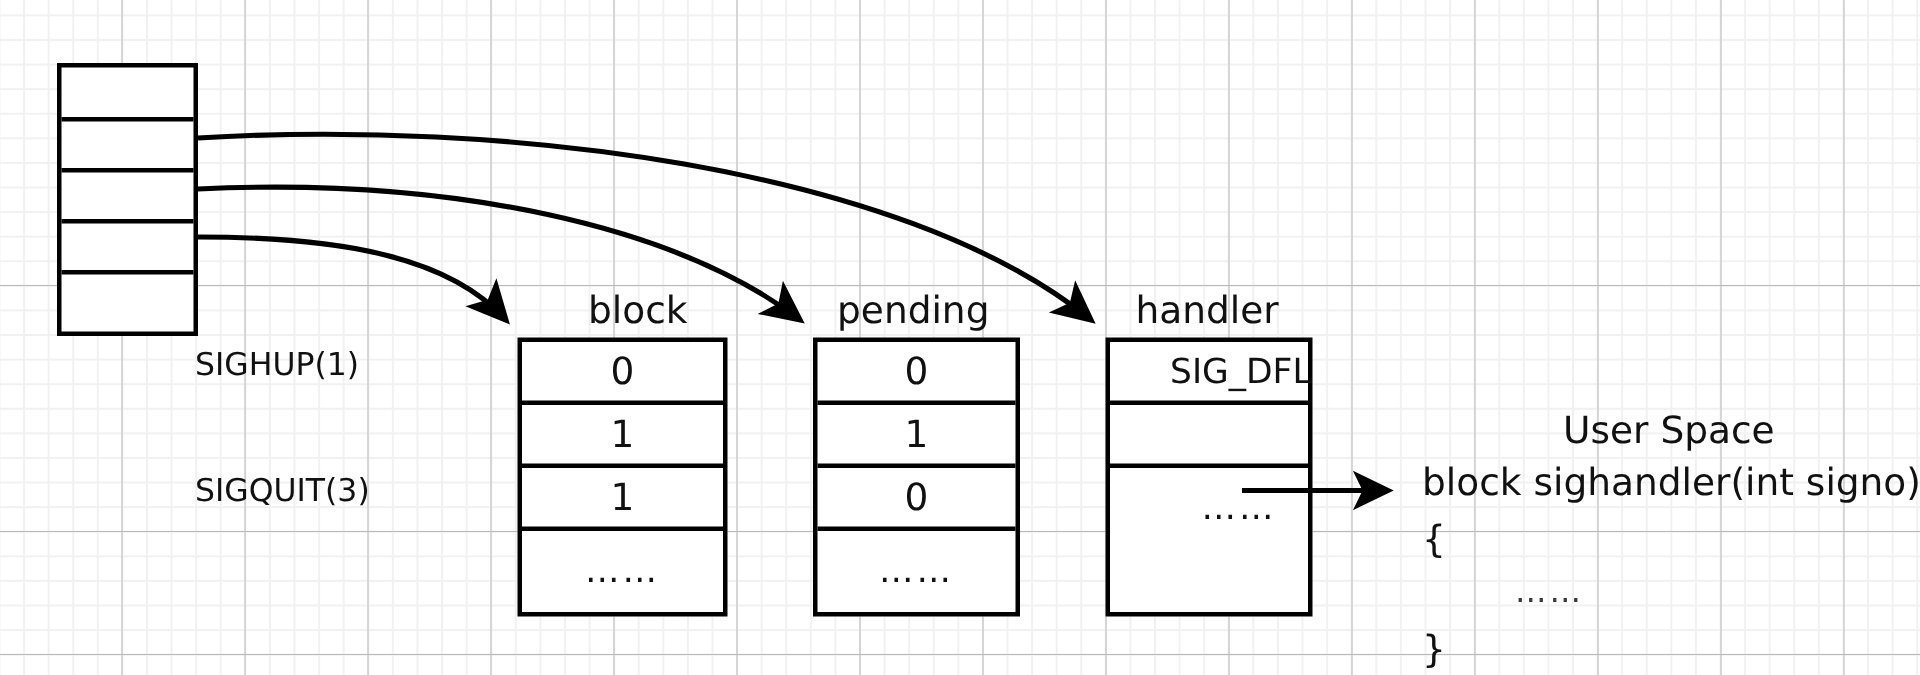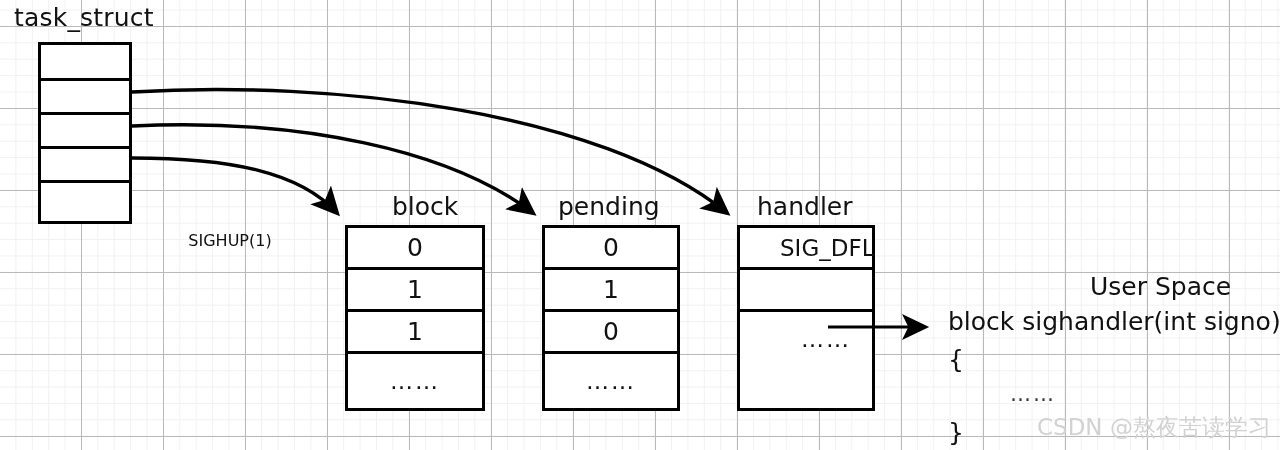--- a/index.html
+++ b/index.html
@@ -63,22 +63,22 @@
   .col-head {
     font-size: 25px;
     top: 192px;
   }
   #head-block   { left: 392px; }
   #head-pending { left: 558px; }
   #head-handler { left: 757px; }
 
   
   .sig-label {
-    font-size: 16px;
-    text-align: center;
+    font-size: 21px;
+    text-align: left;
     width: 200px;
     left: 130px;
   }
   #sig-0 { top: 231px; }
   #sig-1 { top: 273px; }
   #sig-2 { top: 315px; }
 
   
   .vtable {
     position: absolute;
@@ -110,21 +110,20 @@
   #table-block   { left: 345px; width: 140px; }
   #table-pending { left: 542px; width: 138px; }
   #table-handler { left: 737px; width: 138px; }
   #table-handler .vrow { font-size: 23px; padding-left: 40px; }
 
   
   #user-space-title {
     left: 1042px;
     top: 272px;
     font-size: 25px;
-    margin-left: 48px;
   }
   .code-line {
     font-size: 25px;
     left: 948px;
   }
   #code-sig   { top: 307px; }
   #code-open  { top: 345px; }
   #code-dots  { top: 382px; left: 1010px; font-size: 21px; letter-spacing: 2px; color: #3a3a3a;}
   #code-close { top: 418px; }
 
@@ -145,35 +144,35 @@
     width: 1280px;
     height: 450px;
     pointer-events: none;
   }
 </style>
 </head>
 <body>
 
 <div id="canvas">
 
-  <div class="lbl" id="title-task-struct">task_struct</div>
 
   <div id="task-struct-box">
     <div class="ts-row" style="height:36px"></div>
     <div class="ts-row" style="height:34px"></div>
     <div class="ts-row" style="height:34px"></div>
     <div class="ts-row" style="height:34px"></div>
     <div class="ts-row" style="height:38px"></div>
   </div>
 
   <div class="lbl col-head" id="head-block">block</div>
   <div class="lbl col-head" id="head-pending">pending</div>
   <div class="lbl col-head" id="head-handler">handler</div>
 
   <div class="lbl sig-label" id="sig-0">SIGHUP(1)</div>
+  <div class="lbl sig-label" id="sig-2">SIGQUIT(3)</div>
 
   <div class="vtable" id="table-block">
     <div class="vrow">0</div>
     <div class="vrow">1</div>
     <div class="vrow">1</div>
     <div class="vrow last dots">……</div>
   </div>
 
   <div class="vtable" id="table-pending">
     <div class="vrow">0</div>
@@ -187,21 +186,20 @@
     <div class="vrow"></div>
     <div class="vrow last dots">……</div>
   </div>
 
   <div class="lbl" id="user-space-title">User Space</div>
   <div class="lbl code-line" id="code-sig">block sighandler(int signo)</div>
   <div class="lbl code-line" id="code-open">{</div>
   <div class="lbl code-line" id="code-dots">……</div>
   <div class="lbl code-line" id="code-close">}</div>
 
-  <div class="lbl" id="watermark">CSDN @熬夜苦读学习</div>
 
   <svg id="arrows" viewBox="0 0 1280 450" xmlns="http://www.w3.org/2000/svg">
     <defs>
       <marker id="ah" markerWidth="9" markerHeight="9" refX="7.2" refY="4.5" orient="auto" markerUnits="strokeWidth">
         <path d="M0,0.4 L8.5,4.5 L0,8.6 L2,4.5 Z" fill="#000000"></path>
       </marker>
     </defs>
 
     <path d="M132,92 C330,80 600,110 727,213" fill="none" stroke="#000000" stroke-width="3.4" marker-end="url(#ah)"></path>
 

